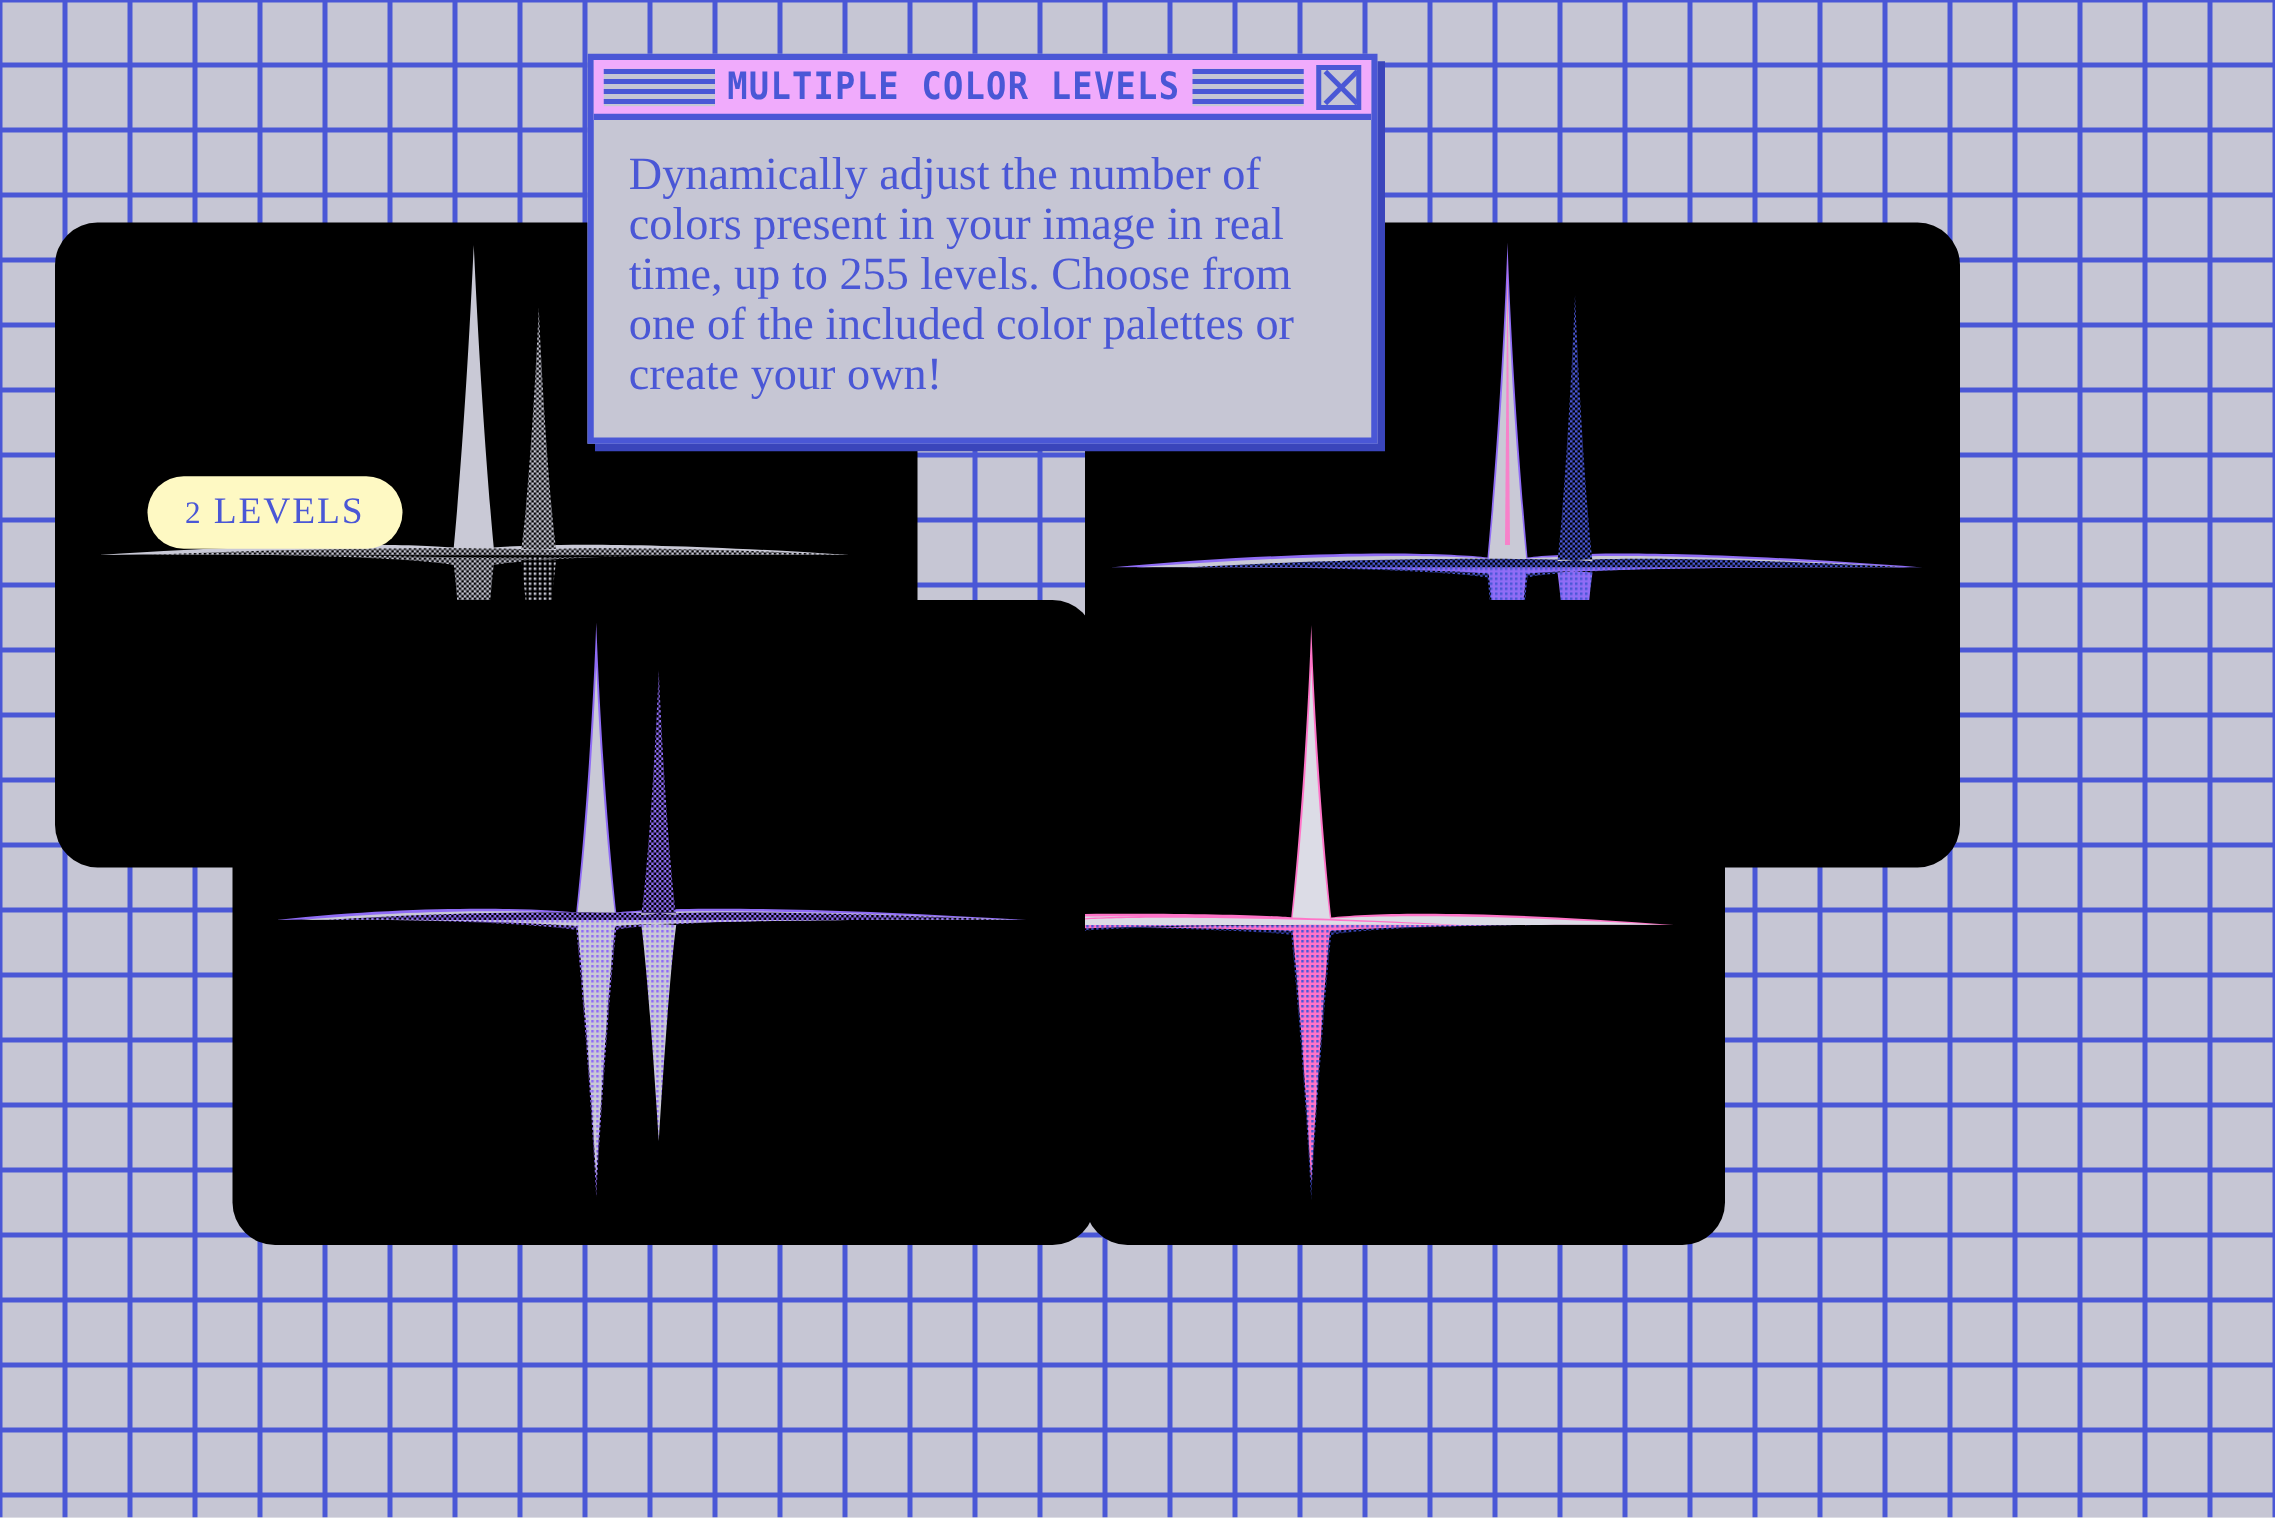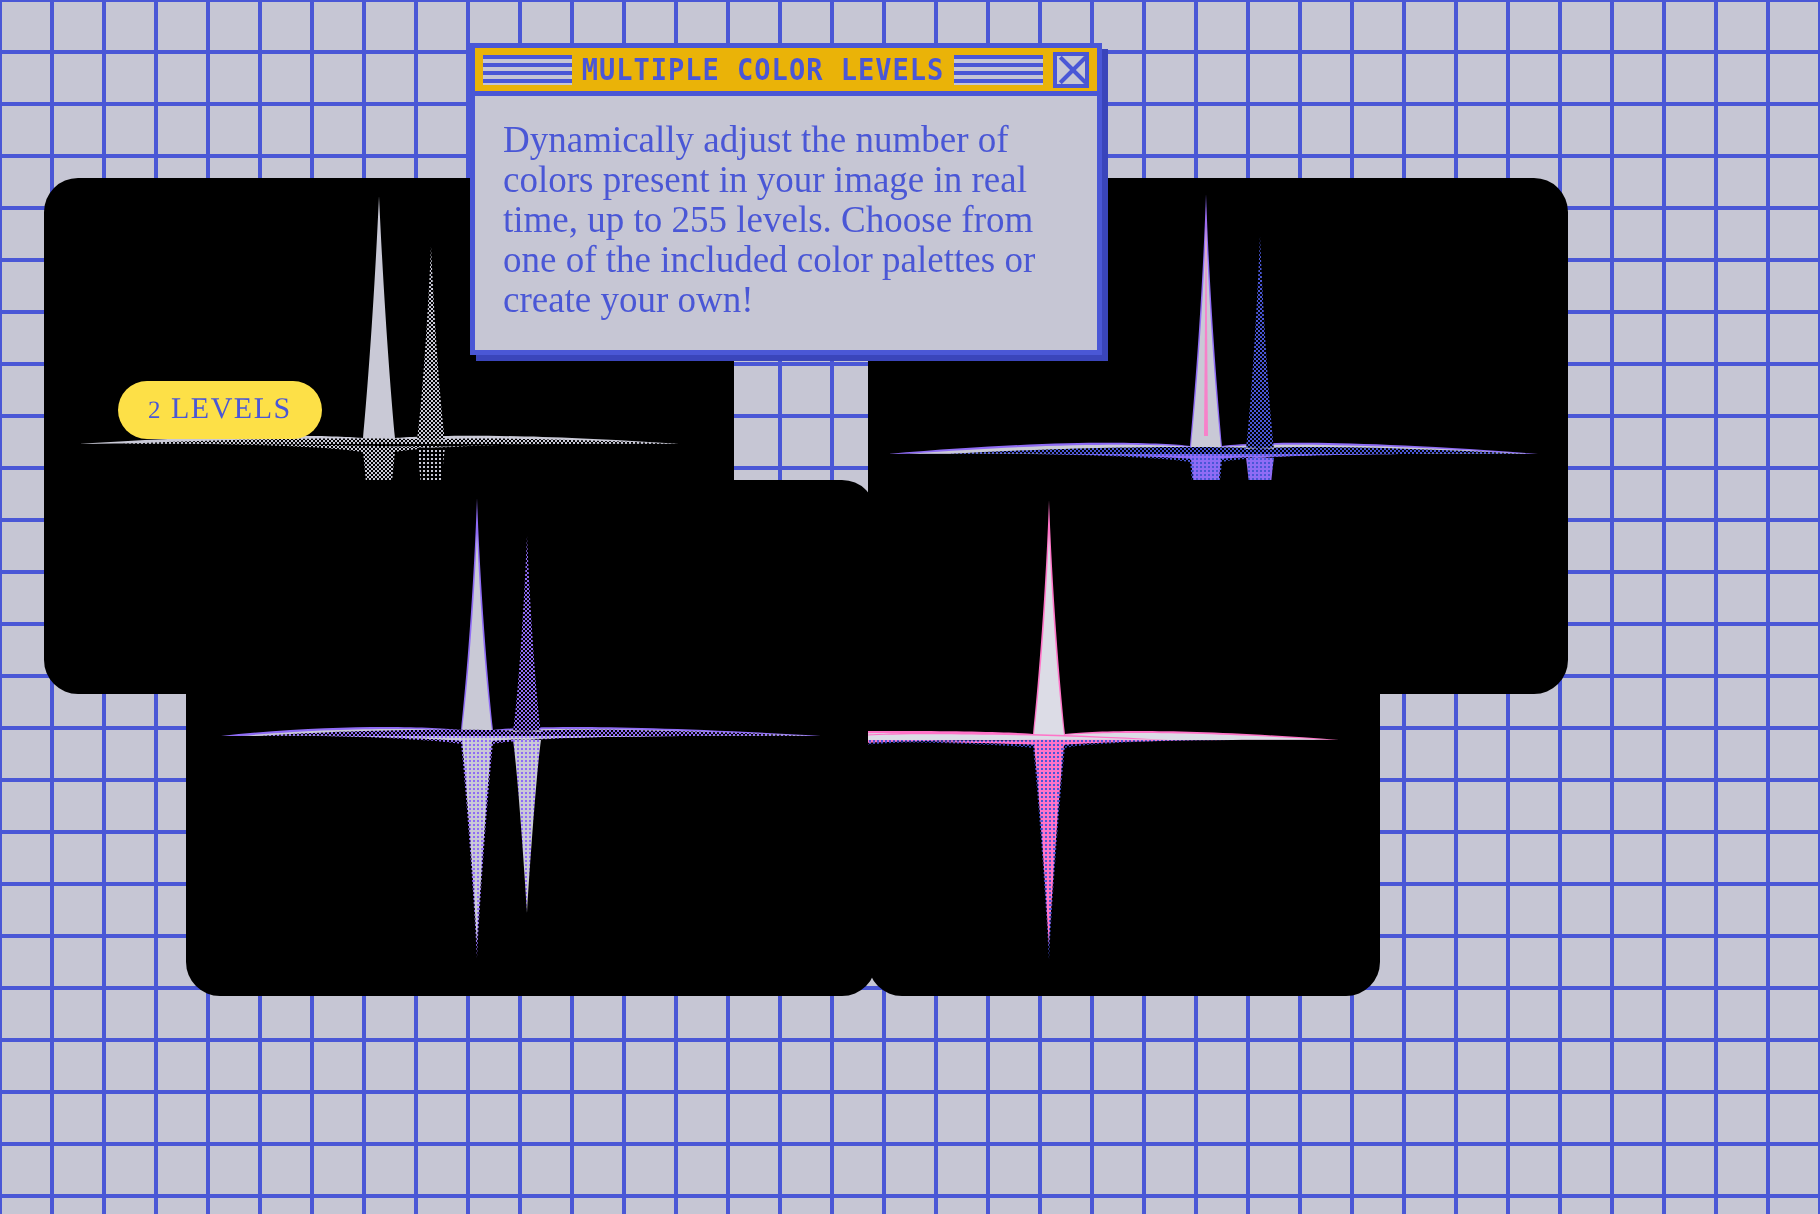--- a/index.html
+++ b/index.html
@@ -35,21 +35,21 @@
 
   .star-wrap {
     position:absolute; inset:0;
     display:flex; align-items:center; justify-content:center;
   }
   .star-wrap svg { display:block; }
 
   
   .pill {
     position:absolute;
-    background:#fde047;
+    background:#fef9c3;
     color:#4a57d6;
     border-radius:999px;
     font-family:"Liberation Serif", serif;
     font-size:30px;
     letter-spacing:1.5px;
     line-height:1;
     padding:13px 30px 15px;
     white-space:nowrap;
     z-index:6;
     text-rendering:geometricPrecision;
@@ -68,21 +68,21 @@
     background:#c6c6d4;
     border:5px solid #4a57d6;
     box-shadow:6px 6px 0 0 #3a45bb;
   }
   .titlebar {
     height:48px;
     display:flex; align-items:center;
     gap:10px;
     padding:0 8px;
     border-bottom:5px solid #4a57d6;
-    background:#eab308;
+    background:#f0abfc;
   }
   .stripes {
     flex:1 1 auto;
     height:30px;
     background:repeating-linear-gradient(
       to bottom,
       #4a57d6 0px, #4a57d6 4px,
       #c6c6d4 4px, #c6c6d4 8px);
   }
   .stripes.left  { max-width:128px; }

